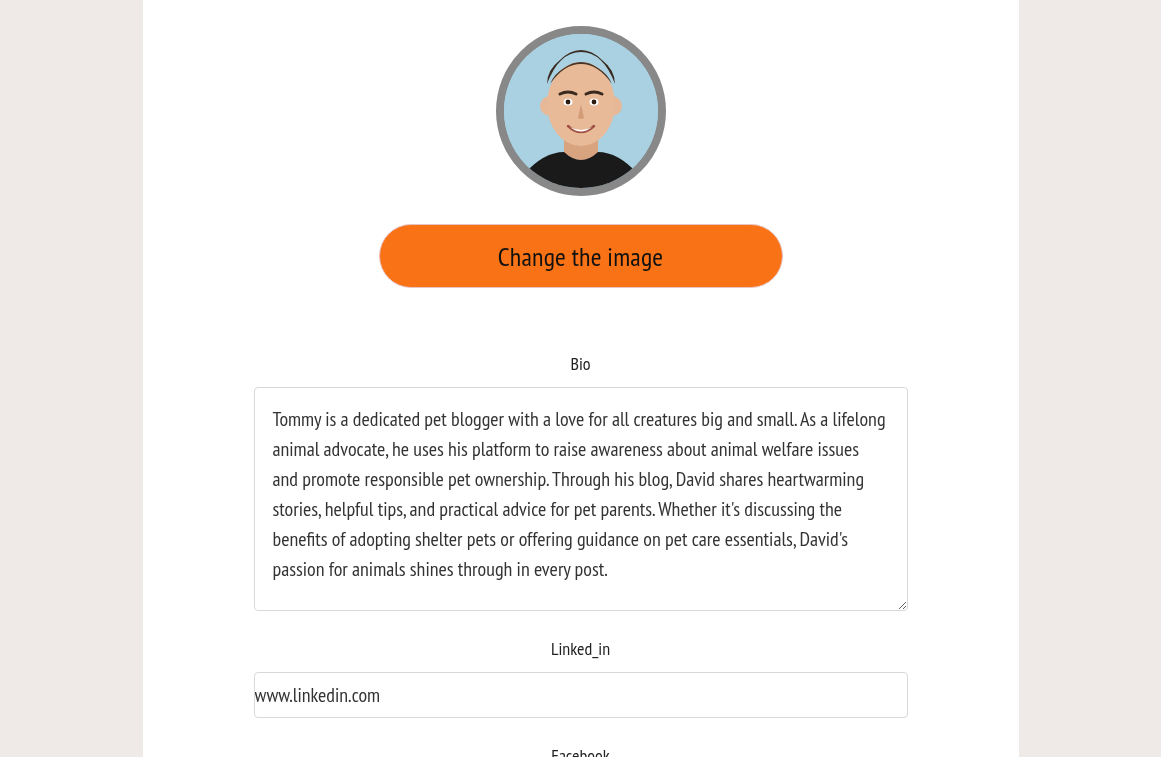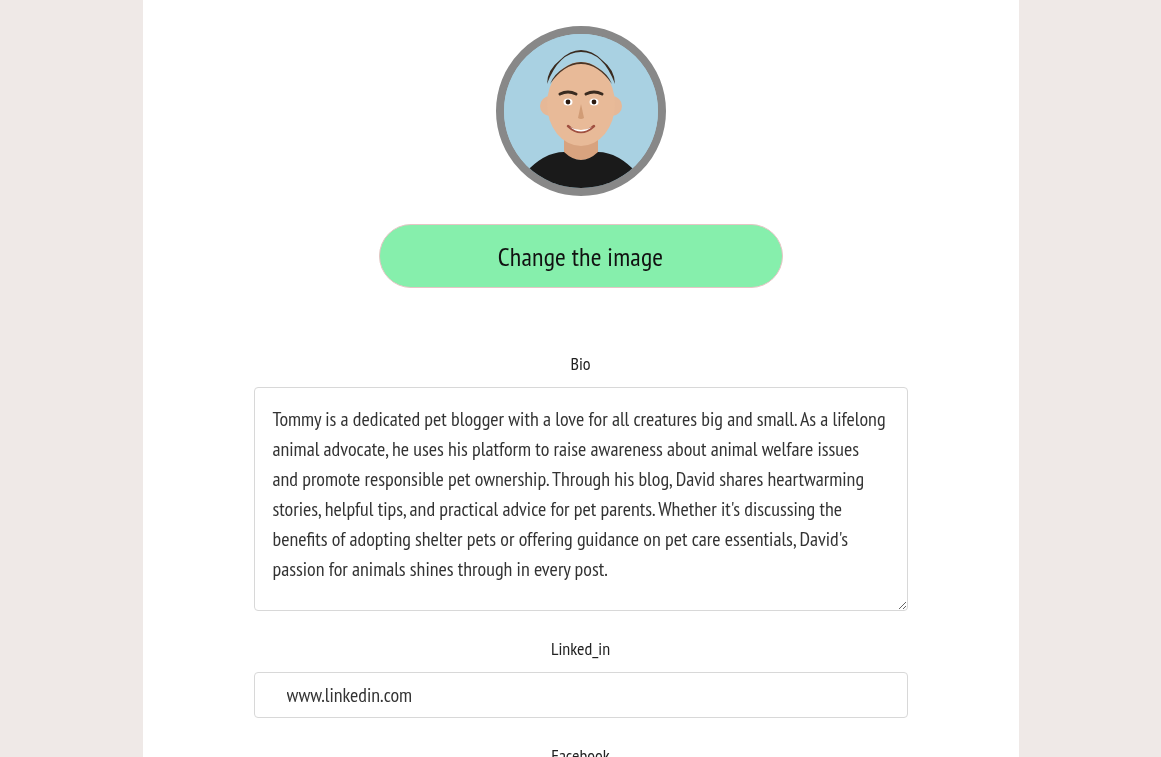--- a/index.html
+++ b/index.html
@@ -35,21 +35,21 @@
     .avatar-ring svg { display: block; }
     .change-btn-row {
       display: flex;
       justify-content: center;
       margin-top: 28px;
     }
     .change-btn {
       width: 404px;
       height: 64px;
       border-radius: 32px;
-      background: #86efac;
+      background: #f97316;
       border: 1px solid #e6c5c5;
       font-family: inherit;
       font-size: 26px;
       font-weight: 400;
       color: #111;
       cursor: pointer;
       letter-spacing: .2px;
     }
     .form-area {
       margin: 64px auto 0;
@@ -73,21 +73,21 @@
       line-height: 1.5;
       color: #333;
       border: 1px solid #d8d8d8;
       border-radius: 4px;
       resize: vertical;
     }
     .gap { height: 26px; }
     .text-input {
       width: 654px;
       height: 46px;
-      padding: 8px 32px;
+      padding: 8px 0;
       font-family: inherit;
       font-size: 20px;
       color: #333;
       border: 1px solid #d8d8d8;
       border-radius: 4px;
     }
   </style>
 </head>
 <body>
 

